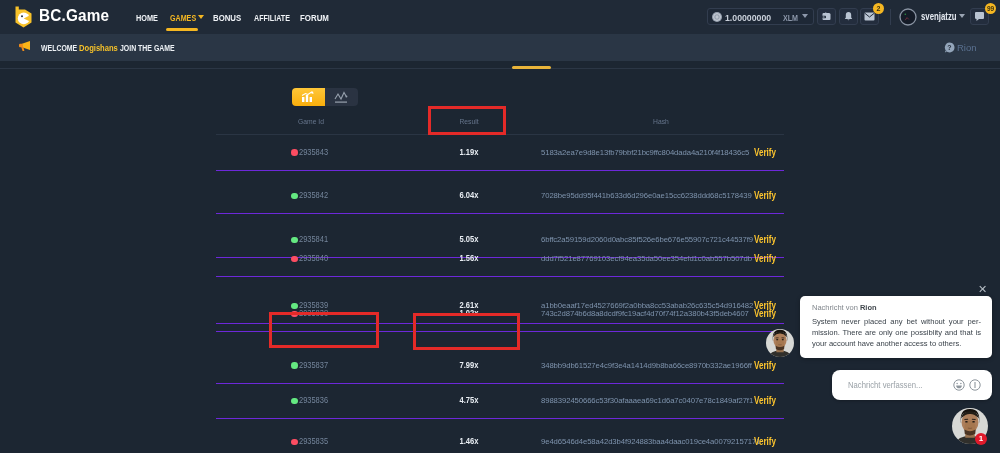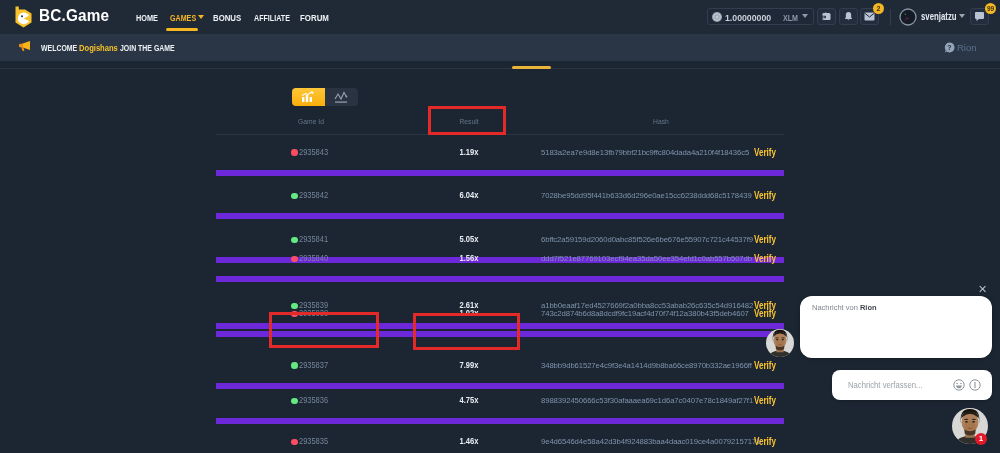--- a/index.html
+++ b/index.html
@@ -21,32 +21,32 @@
   
   #welcome{left:0;top:34px;width:1000px;height:27px;background:#2a3645;}
   .wtxt{top:42px;font-size:9.5px;font-weight:bold;transform-origin:0 50%;}
   
   #tabline{left:0;top:68px;width:1000px;height:1px;background:#2b3645;}
   #tabind{left:512px;top:66px;width:39px;height:3px;background:#e9b43a;border-radius:2px;}
   #btn-y{left:292px;top:88px;width:33px;height:18px;background:linear-gradient(180deg,#ffc738,#f9ae0c);border-radius:4px 0 0 4px;}
   #btn-d{left:325px;top:88px;width:33px;height:18px;background:#2a3342;border-radius:0 4px 4px 0;}
   .th{top:117px;font-size:7.5px;color:#66758c;width:100px;text-align:center;transform:scaleX(0.9);}
   #tbl-headline{left:216px;top:134px;width:568px;height:1px;background:#2a3544;}
-  .row{left:216px;width:568px;height:35px;border-bottom:6px solid #6d28d9;}
+  .row{left:216px;width:568px;height:35px;border-bottom:1px solid #6d28d9;}
   .dot{left:75px;top:14.5px;width:6.5px;height:6.5px;border-radius:50%;}
   .dotr{background:#fc4d62;}
   .dotg{background:#64e881;}
   .gid{left:83px;top:0;height:35px;line-height:35px;font-size:9px;color:#74859b;transform:scaleX(0.83);transform-origin:0 50%;}
   .res{left:203px;top:0;width:100px;height:35px;line-height:35px;text-align:center;font-size:8.5px;font-weight:bold;color:#e8edf3;transform:scaleX(0.89);}
   .hash{left:325px;top:0;height:35px;line-height:35px;font-size:8px;color:#7e93ad;letter-spacing:-0.1px;white-space:nowrap;transform:scaleX(0.965);transform-origin:0 50%;}
   .verify{left:538px;top:0;height:35px;line-height:35px;font-size:10px;font-weight:bold;color:#fdc52e;transform:scaleX(0.81);transform-origin:0 50%;}
   .redrect{border:3px solid #e42a28;box-sizing:border-box;}
   
   #chatclose{left:978px;top:283px;font-size:11px;color:#b4bcc4;}
-  #popup{left:800px;top:296px;width:192px;height:62px;background:#fff;border-radius:12px;box-shadow:0 1px 4px rgba(0,0,0,0.3);}
+  #popup{left:800px;top:296px;width:192px;height:62px;background:#fff;border-radius:5px;box-shadow:0 1px 4px rgba(0,0,0,0.3);}
   #popfrom{left:12px;top:7px;font-size:7.5px;color:#80868c;}
   #poptext{left:12px;top:20px;width:169px;font-size:7.6px;line-height:11px;color:#3a424a;text-align:justify;}
   #inputbox{left:832px;top:370px;width:160px;height:30px;background:#fff;border-radius:8px;box-shadow:0 1px 3px rgba(0,0,0,0.25);}
   #placeholder{left:16px;top:9px;font-size:9.5px;color:#9aa1a7;transform:scaleX(0.81);transform-origin:0 50%;}
 </style>
 </head>
 <body>
 
 <div id="navbar" class="abs"></div>
 <div class="abs" id="logotext">BC.Game</div>
@@ -210,20 +210,21 @@
     </div>
 </div>
 
 <div class="redrect abs" style="left:428px;top:106px;width:78px;height:29px"></div>
 <div class="redrect abs" style="left:269px;top:312px;width:110px;height:36px"></div>
 <div class="redrect abs" style="left:413px;top:313px;width:107px;height:37px"></div>
 
 <div id="chatclose" class="abs">✕</div>
 <div id="popup" class="abs">
   <div id="popfrom" class="abs">Nachricht von <b style="color:#41474d">Rion</b></div>
+  <div id="poptext" class="abs">System never placed any bet without your per-mission. There are only one possiblity and that is your account have another access to others.</div>
 </div>
 <svg class="abs" style="left:766px;top:329px" width="28" height="28" viewBox="0 0 40 40">
   <defs>
     <clipPath id="avc">
         <circle cx="20" cy="20" r="20"></circle>
       </clipPath>
   </defs>
   <g clip-path="url(#avc)">
     <rect width="40" height="40" fill="#d7d8d5"></rect>
     <g transform="translate(20 19) scale(1.17) translate(-20 -19)">

